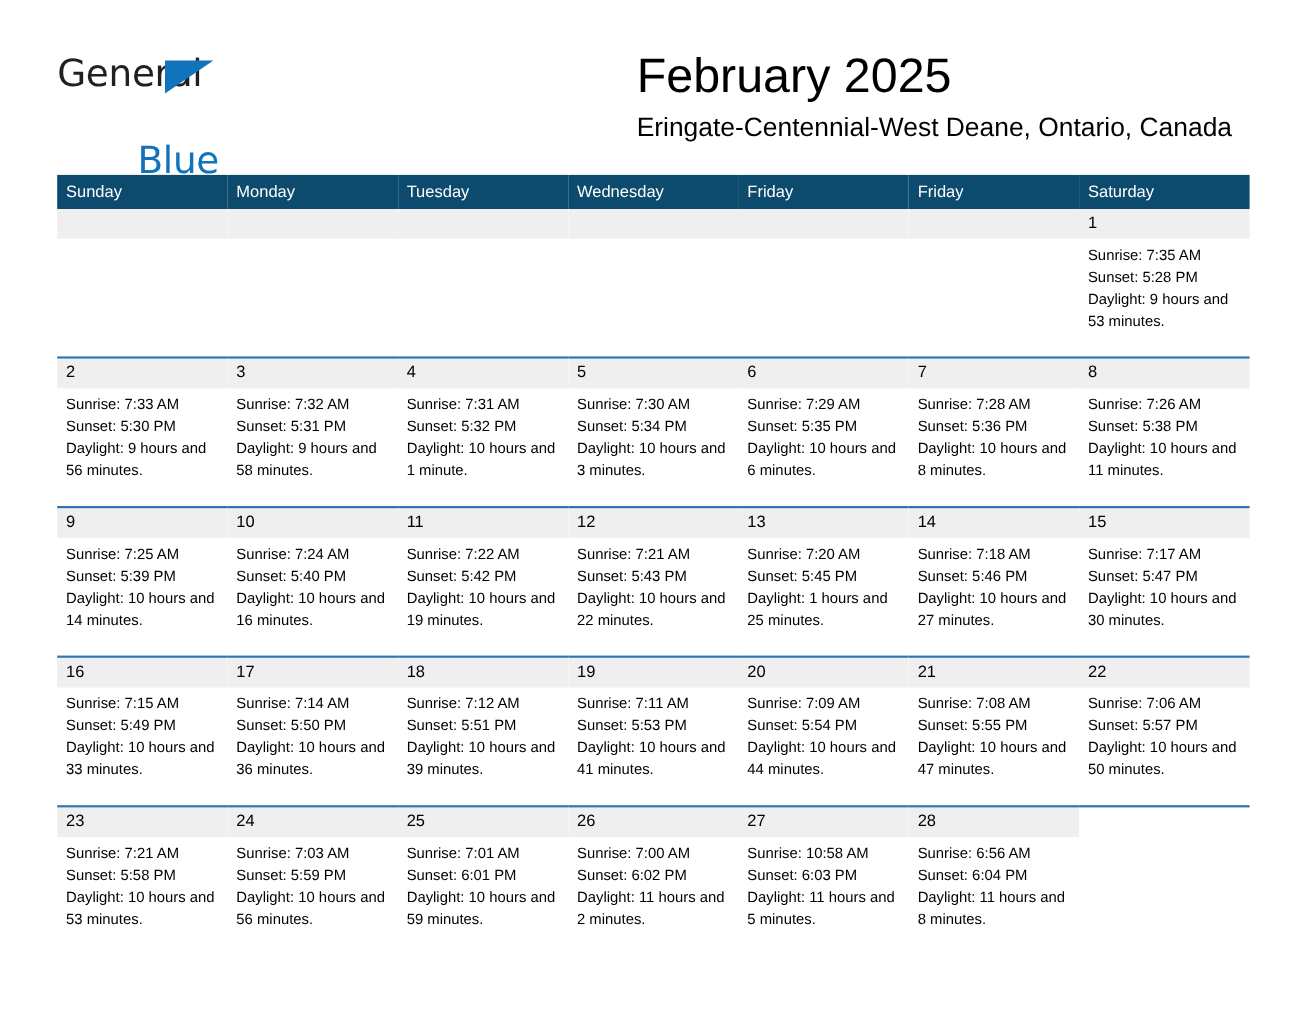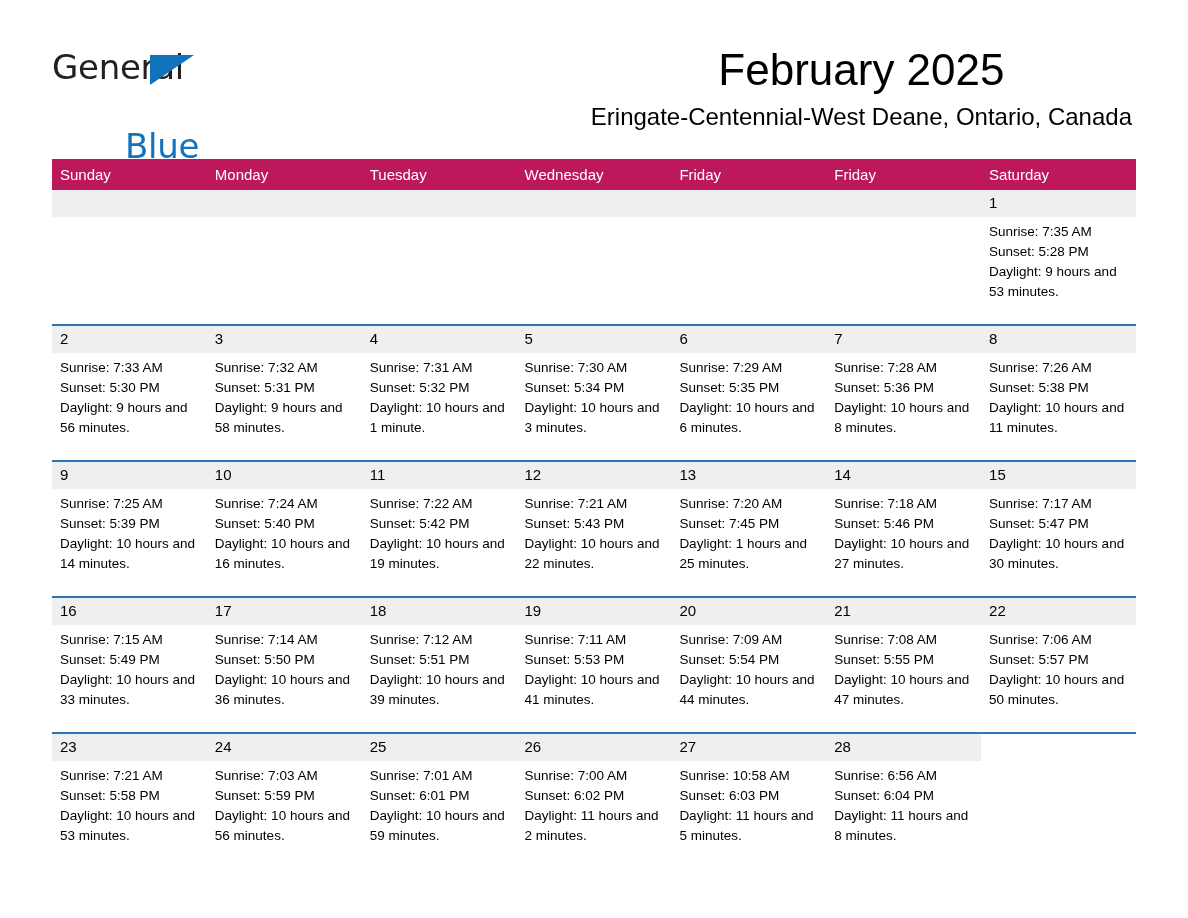--- a/index.html
+++ b/index.html
@@ -66,23 +66,23 @@
     letter-spacing: -0.3px;
     color: #1273bd;
     font-family: "DejaVu Sans", sans-serif;
     font-weight: 400;
     white-space: nowrap;
     margin-top: 45px;
   }
 
   .title-block {
     position: absolute;
-    right: 4px;
+    right: 16px;
     top: 0;
-    text-align: center;
+    text-align: left;
   }
   .cal-title {
     font-size: 44px;
     line-height: 52px;
     font-weight: 400;
     color: #000000;
     white-space: nowrap;
   }
   .cal-subtitle {
     font-size: 24px;
@@ -98,21 +98,21 @@
     position: absolute;
     left: 52px;
     top: 159px;
     width: 1084px;
     border-collapse: collapse;
     table-layout: fixed;
   }
   .calendar col { width: 154.857px; }
 
   .calendar thead th {
-    background: #be185d;
+    background: #0c4a6e;
     color: #ffffff;
     font-size: 15px;
     font-weight: 400;
     text-align: left;
     padding: 6px 0 7px 8px;
     height: 18px;
     vertical-align: middle;
   }
 
   .week-row {
@@ -310,21 +310,21 @@
             <div class="details">
               <div>Sunrise: 7:21 AM</div>
               <div>Sunset: 5:43 PM</div>
               <div class="daylight">Daylight: 10 hours and 22 minutes.</div>
             </div>
           </td>
           <td>
             <span class="daynum">13</span>
             <div class="details">
               <div>Sunrise: 7:20 AM</div>
-              <div>Sunset: 7:45 PM</div>
+              <div>Sunset: 5:45 PM</div>
               <div class="daylight">Daylight: 1 hours and 25 minutes.</div>
             </div>
           </td>
           <td>
             <span class="daynum">14</span>
             <div class="details">
               <div>Sunrise: 7:18 AM</div>
               <div>Sunset: 5:46 PM</div>
               <div class="daylight">Daylight: 10 hours and 27 minutes.</div>
             </div>

